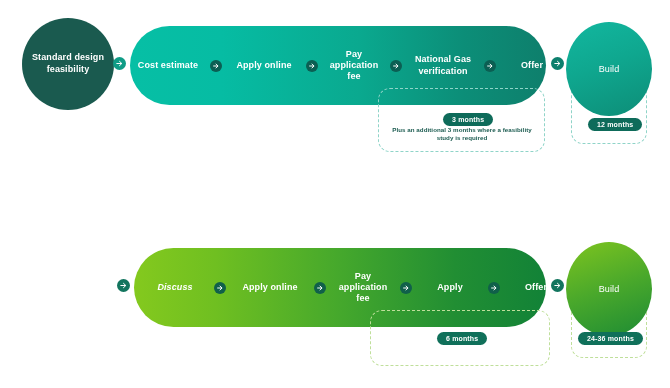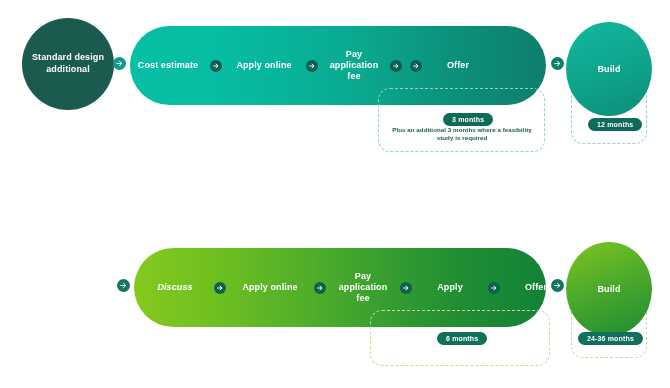--- a/index.html
+++ b/index.html
@@ -121,21 +121,21 @@
   }
   .build-standard {
     background: linear-gradient(160deg,#12b79f 0%, #0fa78f 45%, #0d8d77 100%);
   }
   .build-bespoke {
     background: linear-gradient(160deg,#7ec41f 0%, #49a82b 50%, #1d8b34 100%);
   }
   .build-ellipse .label {
     color: #ffffff;
     font-size: 9px;
-    font-weight: 700;
+    font-weight: 400;
     letter-spacing: .1px;
   }
 
   
   .dashed-box {
     position: absolute;
     border: 1px dashed #8fd4c8;
     border-radius: 12px;
     box-sizing: border-box;
     background: transparent;
@@ -167,21 +167,21 @@
   }
 </style>
 </head>
 <body>
 
 <div class="diagram">
 
   <div class="row row-standard">
 
     <div class="start-ellipse" style="left:22px; top:18px;">
-      <div class="label">Standard design additional</div>
+      <div class="label">Standard design feasibility</div>
     </div>
 
     <div class="connector" style="left:113px; top:57px;">
       <svg width="9" height="9" viewBox="0 0 10 10" aria-hidden="true">
         <path d="M2 5 H7 M5 2.6 L7.6 5 L5 7.4" fill="none" stroke="#ffffff" stroke-width="1.1" stroke-linecap="round" stroke-linejoin="round"></path>
       </svg>
     </div>
 
     <div class="pill pill-standard" style="left:130px; top:26px; width:416px; height:79px;">
 
@@ -202,20 +202,21 @@
       </div>
 
       <div class="step" style="width:60px;">Pay application fee</div>
 
       <div class="step-arrow" style="margin:0 4px;">
         <svg width="8" height="8" viewBox="0 0 10 10" aria-hidden="true">
           <path d="M2 5 H7 M5 2.6 L7.6 5 L5 7.4" fill="none" stroke="#ffffff" stroke-width="1.2" stroke-linecap="round" stroke-linejoin="round"></path>
         </svg>
       </div>
 
+      <div class="step" style="width:70px;">National Gas verification</div>
 
       <div class="step-arrow" style="margin:0 4px;">
         <svg width="8" height="8" viewBox="0 0 10 10" aria-hidden="true">
           <path d="M2 5 H7 M5 2.6 L7.6 5 L5 7.4" fill="none" stroke="#ffffff" stroke-width="1.2" stroke-linecap="round" stroke-linejoin="round"></path>
         </svg>
       </div>
 
       <div class="step" style="width:60px;">Offer</div>
     </div>
 

